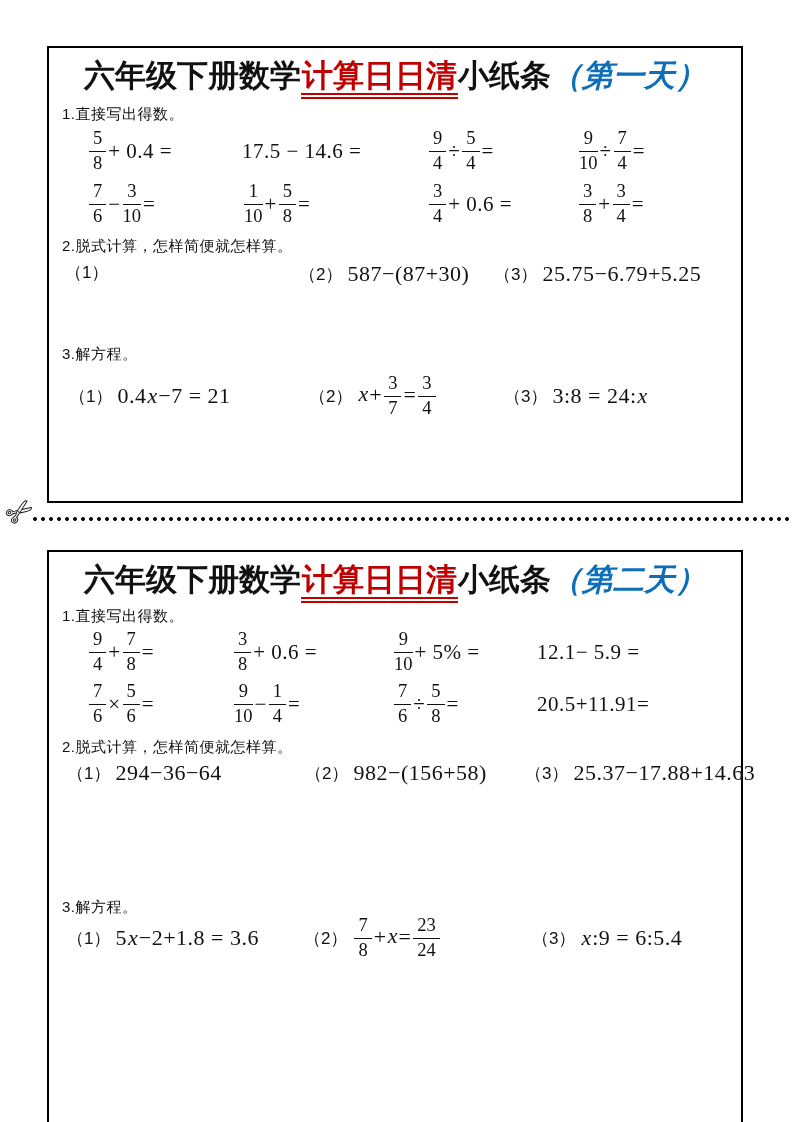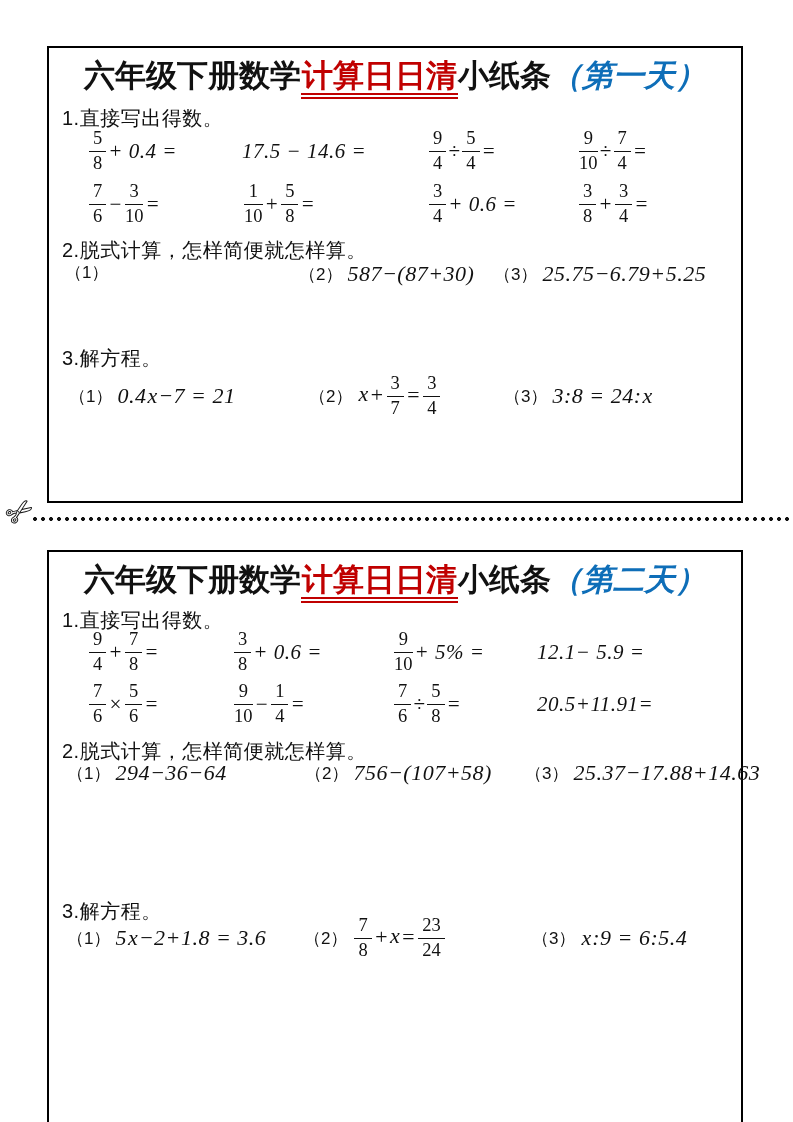--- a/index.html
+++ b/index.html
@@ -22,41 +22,41 @@
     border-bottom:6px double var(--red,#c00000);
     padding:0 1px 0 1px;
     text-align:right;
   }
   .title .day{
     color:var(--blue,#0e6eb8);
     font-family:"Liberation Serif",serif;
     font-style:italic;
   }
   .heading{
-    position:absolute;left:13px;font-size:20px;color:#111;letter-spacing:.5px;
+    position:absolute;left:13px;font-size:15px;color:#111;letter-spacing:.5px;
   }
   .cell{
     position:absolute;height:52px;display:flex;align-items:center;
     font-family:"Liberation Serif",serif;font-size:21px;white-space:nowrap;
   }
   .prob{
     position:absolute;display:flex;align-items:center;
     font-family:"Liberation Serif",serif;font-size:22px;white-space:nowrap;
   }
   .prob .pnum{
     font-family:"Liberation Sans",sans-serif;font-size:17px;margin-right:5px;color:#111;
   }
   .frac{
     display:inline-block;text-align:center;vertical-align:middle;
     margin:0 2px;font-size:18.5px;line-height:1.08;
   }
   .frac .num{display:block;border-bottom:1.5px solid #111;padding:0 4px 2px;}
   .frac .den{display:block;padding-top:2px;}
   .mvar{font-style:italic;padding:0 1px;}
-  .mtext{letter-spacing:.5px;font-style:italic;}
+  .mtext{letter-spacing:.5px;}
   .cutline{
     position:absolute;left:32px;right:0;top:516px;height:6px;
     background-image:radial-gradient(circle at 3px 3px,#111 1.8px,transparent 2.2px);
     background-size:8px 6px;background-repeat:repeat-x;
   }
   .scissors{
     position:absolute;left:6px;top:496px;font-size:32px;color:#111;
     transform:rotate(-35deg);line-height:1;
   }
 </style>
@@ -260,21 +260,21 @@
     </div>
 
   <div class="heading" style="top:186px">2.脱式计算，怎样简便就怎样算。</div>
 
   <div class="prob" style="left:18px;top:208px">
     <span class="pnum">（1）</span>
     <span class="pexpr"><span class="mtext">294−36−64</span></span>
   </div>
   <div class="prob" style="left:256px;top:208px">
     <span class="pnum">（2）</span>
-    <span class="pexpr"><span class="mtext">756−(107+58)</span></span>
+    <span class="pexpr"><span class="mtext">982−(156+58)</span></span>
   </div>
   <div class="prob" style="left:476px;top:208px">
     <span class="pnum">（3）</span>
     <span class="pexpr"><span class="mtext">25.37−17.88+14.63</span></span>
   </div>
 
   <div class="heading" style="top:346px">3.解方程。</div>
 
   <div class="prob" style="left:18px;top:358px;height:56px">
     <span class="pnum">（1）</span>

